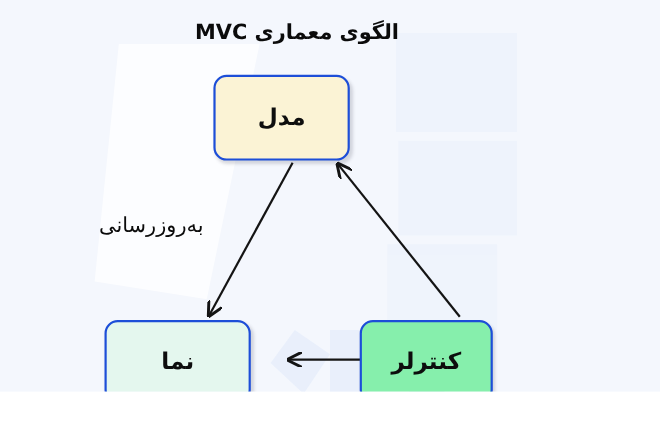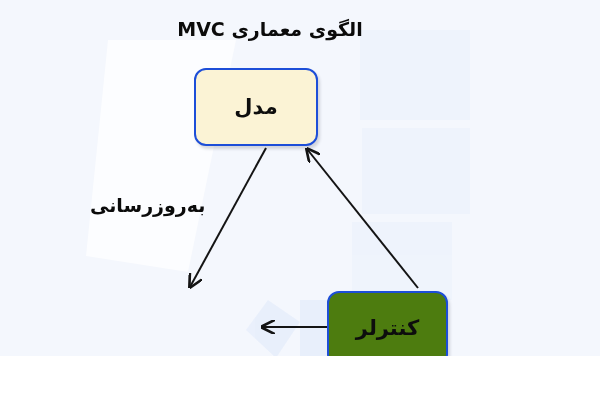--- a/index.html
+++ b/index.html
@@ -57,41 +57,41 @@
     background: #fbf3d5;
   }
   #node-view {
     left: 125px; top: 291px;
     width: 133px; height: 75px;
     background: #e4f7ee;
   }
   #node-controller {
     left: 357px; top: 291px;
     width: 121px; height: 75px;
-    background: #4d7c0f;
+    background: #86efac;
   }
 
   #diagram-title {
     position: absolute;
     z-index: 4;
     left: 0; top: 18px;
     width: 600px;
     text-align: center;
     font-size: 19px;
     font-weight: bold;
     color: #0b0b0b;
     direction: rtl;
     unicode-bidi: isolate;
   }
 
   .edge-label {
     position: absolute;
     z-index: 4;
     font-size: 19px;
-    font-weight: bold;
+    font-weight: normal;
     color: #0b0b0b;
     white-space: nowrap;
     direction: rtl;
     unicode-bidi: isolate;
   }
   #edge-label-update { left: 120px; top: 194px; }
   #edge-label-changes { left: 377px; top: 194px; }
 </style>
 </head>
 <body>
@@ -127,20 +127,23 @@
 
     <line x1="262" y1="327" x2="353" y2="327" stroke="#141414" stroke-width="2" marker-start="url(#arrowhead)" marker-end="url(#arrowhead)"></line>
   </svg>
 
   <div id="diagram-title">الگوی معماری MVC</div>
 
   <div id="node-model" class="node-box">
     <span class="node-label">مدل</span>
   </div>
 
+  <div id="node-view" class="node-box">
+    <span class="node-label">نما</span>
+  </div>
 
   <div id="node-controller" class="node-box">
     <span class="node-label">کنترلر</span>
   </div>
 
   <div id="edge-label-update" class="edge-label">به‌روزرسانی</div>
 
 
 </div>
 

